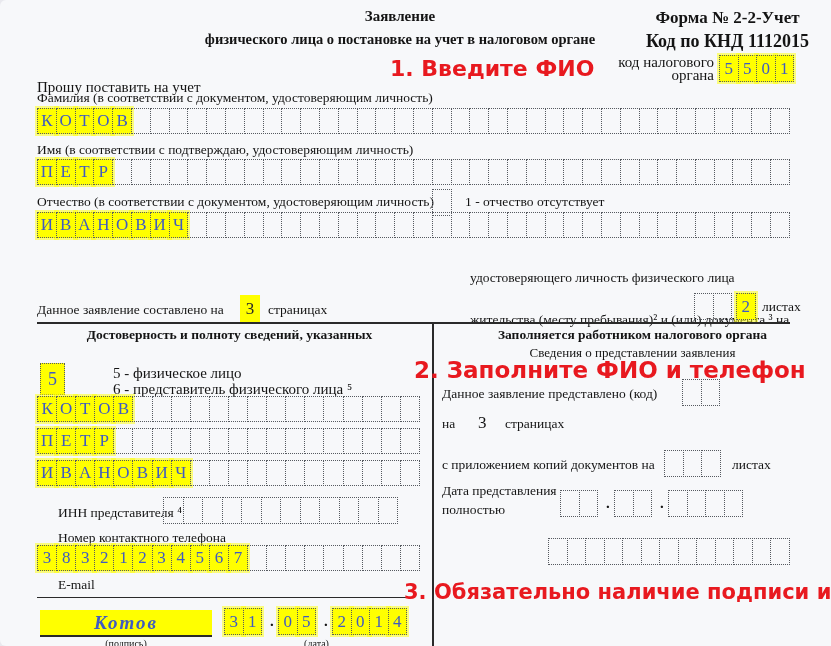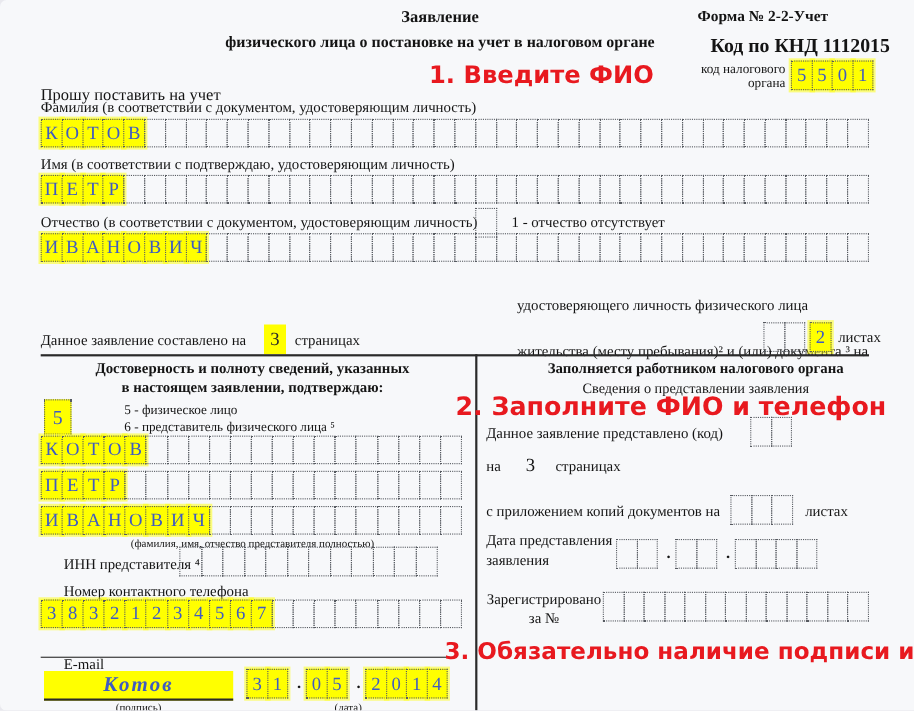--- a/index.html
+++ b/index.html
@@ -1,20 +1,20 @@
 <!DOCTYPE html>
 <html><head>
 <meta charset="utf-8">
 <style>
   html,body{margin:0;padding:0;background:#e9e9ee;}
   .page{position:relative;width:831px;height:646px;background:#f7f8fa;
         font-family:"Liberation Serif","DejaVu Serif",serif;color:#141414;overflow:hidden;border-radius:6px;padding-left:40px;}
   .abs{position:absolute;}
   .lbl{font-size:13.5px;}
-  .sm{font-size:12px;}
+  .sm{font-size:15px;}
   .bold{font-weight:bold;}
   .center{text-align:center;}
   .right{text-align:right;}
   .red{color:#e8191f;font-family:"DejaVu Sans","Liberation Sans",sans-serif;font-weight:bold;white-space:nowrap;}
   .cells{display:flex;}
   .cell{box-sizing:border-box;flex:none;height:26px;border:1px dotted #565a60;
         display:flex;align-items:center;justify-content:center;
         font-family:"Liberation Serif",serif;font-size:17px;color:#3f5bc2;}
   .cell + .cell{margin-left:-1px;}
   .cell.filled{background:#ffff00;box-shadow:0 0 0 2px rgba(255,255,0,.5);}
@@ -31,21 +31,21 @@
   .sig{background:#ffff00;border-bottom:2px solid #2a2a2a;display:flex;align-items:center;justify-content:center;
        font-style:italic;font-weight:bold;font-size:19px;color:#3f5bc2;letter-spacing:2px;}
 </style>
 </head>
 <body>
 
 <div class="page">
 
   <div class="abs bold center" style="left:150px;top:8px;width:500px;font-size:15px;">Заявление</div>
   <div class="abs bold center" style="left:110px;top:31px;width:580px;font-size:14.5px;text-align:center;">физического лица о постановке на учет в налоговом органе</div>
-  <div class="abs bold center" style="left:596px;top:8px;width:195px;font-size:14px;">Форма № 2-2-Учет</div>
+  <div class="abs bold center" style="left:630px;top:8px;width:195px;font-size:17px;">Форма № 2-2-Учет</div>
   <div class="abs bold center" style="left:630px;top:31px;width:195px;font-size:18px;">Код по КНД 1112015</div>
 
   <div class="abs sm right" style="left:618px;top:56px;width:96px;line-height:13px;">код налогового органа</div>
   <div class="abs cells w19" style="left:719px;top:55px;">
       <span class="cell filled">5</span>
       <span class="cell filled">5</span>
       <span class="cell filled">0</span>
       <span class="cell filled">1</span>
     </div>
 
@@ -200,21 +200,20 @@
   <div class="abs lbl" style="left:762px;top:299px;">листах</div>
 
   <div class="abs lbl" style="left:37px;top:302px;">Данное заявление составлено на</div>
   <div class="abs ybox" style="left:240px;top:295px;width:20px;height:27px;font-size:17px;">3</div>
   <div class="abs lbl" style="left:268px;top:302px;">страницах</div>
 
   <div class="abs hline" style="left:37px;top:322px;width:753px;"></div>
   <div class="abs vline" style="left:432px;top:322px;height:324px;"></div>
 
   <div class="abs bold center" style="left:37px;top:327px;width:385px;font-size:13.5px;">Достоверность и полноту сведений, указанных</div>
-  <div class="abs bold center" style="left:37px;top:344px;width:385px;font-size:13.5px;">в настоящем заявлении, подтверждаю:</div>
 
   <div class="abs ybox dotted" style="left:40px;top:363px;width:23px;height:30px;font-size:18px;color:#3f5bc2;">5</div>
   <div class="abs sm" style="left:113px;top:365px;">5 - физическое лицо</div>
   <div class="abs sm" style="left:113px;top:381px;">6 - представитель физического лица ⁵</div>
 
   <div class="abs cells half" style="left:37px;top:396px;">
       <span class="cell filled">К</span>
       <span class="cell filled">О</span>
       <span class="cell filled">Т</span>
       <span class="cell filled">О</span>
@@ -272,21 +271,20 @@
       <span class="cell"></span>
       <span class="cell"></span>
       <span class="cell"></span>
       <span class="cell"></span>
       <span class="cell"></span>
       <span class="cell"></span>
       <span class="cell"></span>
       <span class="cell"></span>
       <span class="cell"></span>
     </div>
-  <div class="abs center" style="left:37px;top:489px;width:385px;font-size:10px;">(фамилия, имя, отчество представителя полностью)</div>
 
   <div class="abs lbl" style="left:58px;top:505px;">ИНН представителя ⁴</div>
   <div class="abs cells inn" style="left:163px;top:497px;">
       <span class="cell"></span>
       <span class="cell"></span>
       <span class="cell"></span>
       <span class="cell"></span>
       <span class="cell"></span>
       <span class="cell"></span>
       <span class="cell"></span>
@@ -314,21 +312,21 @@
       <span class="cell"></span>
       <span class="cell"></span>
       <span class="cell"></span>
       <span class="cell"></span>
       <span class="cell"></span>
       <span class="cell"></span>
       <span class="cell"></span>
       <span class="cell"></span>
     </div>
 
-  <div class="abs lbl" style="left:58px;top:596px;">E-mail</div>
+  <div class="abs lbl" style="left:58px;top:577px;">E-mail</div>
 
   <div class="abs" style="left:37px;top:597px;width:375px;height:1px;background:#2a2a2a;"></div>
 
   <div class="abs sig" style="left:40px;top:610px;width:172px;height:25px;">Котов</div>
   <div class="abs center" style="left:40px;top:638px;width:172px;font-size:10px;">(подпись)</div>
 
   <div class="abs cells w19" style="left:224px;top:608px;">
       <span class="cell filled">3</span>
       <span class="cell filled">1</span>
     </div>
@@ -363,39 +361,38 @@
 
   <div class="abs lbl" style="left:442px;top:457px;">с приложением копий документов на</div>
   <div class="abs cells w19" style="left:664px;top:450px;">
       <span class="cell"></span>
       <span class="cell"></span>
       <span class="cell"></span>
     </div>
   <div class="abs lbl" style="left:732px;top:457px;">листах</div>
 
   <div class="abs lbl" style="left:442px;top:483px;">Дата представления</div>
-  <div class="abs lbl" style="left:442px;top:502px;">заявления</div>
+  <div class="abs lbl" style="left:442px;top:502px;">полностью</div>
   <div class="abs cells w19" style="left:560px;top:490px;">
       <span class="cell"></span>
       <span class="cell"></span>
     </div>
   <span class="abs dot" style="left:602px;top:495px;">.</span>
   <div class="abs cells w19" style="left:614px;top:490px;">
       <span class="cell"></span>
       <span class="cell"></span>
     </div>
   <span class="abs dot" style="left:656px;top:495px;">.</span>
   <div class="abs cells w19" style="left:668px;top:490px;">
       <span class="cell"></span>
       <span class="cell"></span>
       <span class="cell"></span>
       <span class="cell"></span>
     </div>
 
-  <div class="abs lbl center" style="left:442px;top:536px;width:105px;line-height:17px;">Зарегистрировано за №</div>
   <div class="abs cells w19" style="left:548px;top:538px;">
       <span class="cell"></span>
       <span class="cell"></span>
       <span class="cell"></span>
       <span class="cell"></span>
       <span class="cell"></span>
       <span class="cell"></span>
       <span class="cell"></span>
       <span class="cell"></span>
       <span class="cell"></span>

